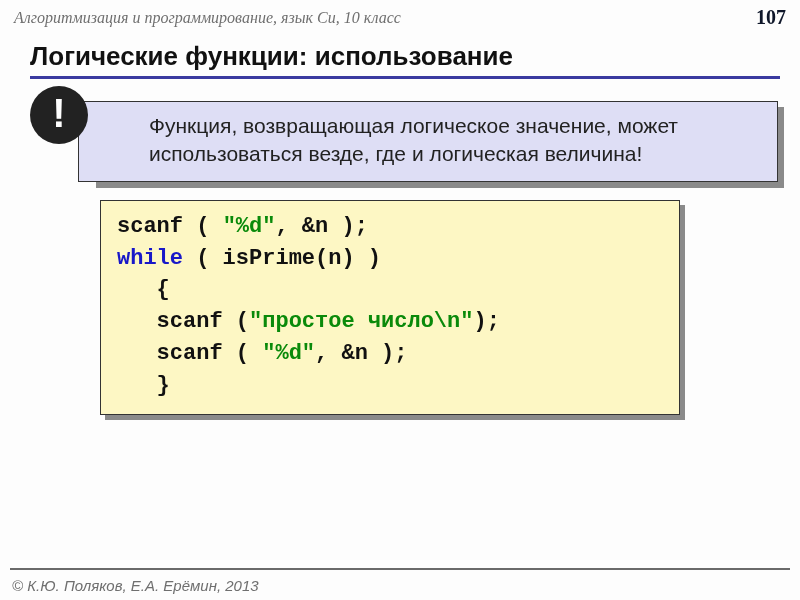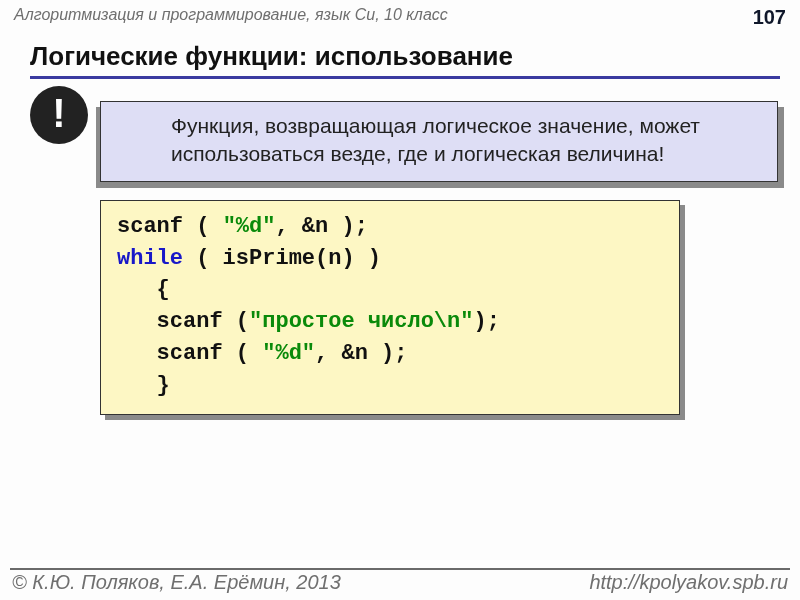--- a/index.html
+++ b/index.html
@@ -5,21 +5,21 @@
   * { margin: 0; padding: 0; box-sizing: border-box; }
   body {
     width: 800px; height: 600px;
     background: #fdfdfd;
     font-family: Arial, Helvetica, sans-serif;
     position: relative;
     color: #333;
   }
   .top-bar {
     padding: 6px 14px 2px 14px;
-    display: flex; justify-content: space-between; align-items: flex-start;
+    display: flex; justify-content: space-between; align-items: center; font-family: Liberation Serif, serif;
   }
   .course-label {
     font-style: italic;
     color: #6f6f6f;
     font-size: 16px;
   }
   .page-num {
     font-weight: bold;
     font-size: 20px;
     color: #0f172a;
@@ -44,21 +44,21 @@
     background: #8a8a8a;
   }
   .callout {
     position: relative;
     background: #dedef5;
     border: 1px solid #333;
     padding: 10px 14px 12px 70px;
     font-size: 21px;
     color: #222;
     line-height: 1.35;
-    margin-left: 70px;
+    margin-left: 48px;
   }
   .badge {
     position: absolute;
     left: 30px; top: 86px;
     width: 58px; height: 58px;
     background: #222;
     border-radius: 50%;
     display: flex; align-items: center; justify-content: center;
     z-index: 5;
   }
@@ -88,21 +88,21 @@
     position: absolute;
     left: 10px; right: 10px; bottom: 30px;
     height: 2px;
     background: #6a6a6a;
   }
   .footer {
     position: absolute;
     left: 12px; right: 12px; bottom: 6px;
     display: flex; justify-content: space-between;
     font-style: italic;
-    font-size: 20px;
+    font-size: 15px;
     color: #6f6f6f;
   }
 </style>
 </head>
 <body>
 
 <div class="top-bar">
   <div class="course-label">Алгоритмизация и программирование, язык Си, 10 класс</div>
   <div class="page-num">107</div>
 </div>
@@ -122,14 +122,13 @@
 <div class="code-block"><span>scanf ( </span><span class="str-green">"%d"</span><span>, &amp;n );</span>
 <span class="kw-blue">while</span><span> ( isPrime(n) )</span>
 <span>   {</span>
 <span>   scanf (</span><span class="str-green">"простое число\n"</span><span>);</span>
 <span>   scanf ( </span><span class="str-green">"%d"</span><span>, &amp;n );</span>
 <span>   }</span></div>
 
 <div class="footer-rule"></div>
 <div class="footer">
   <div>© К.Ю. Поляков, Е.А. Ерёмин, 2013</div>
-  <div>http://kpolyakov.spb.ru</div>
 </div>
 
 </body></html>

